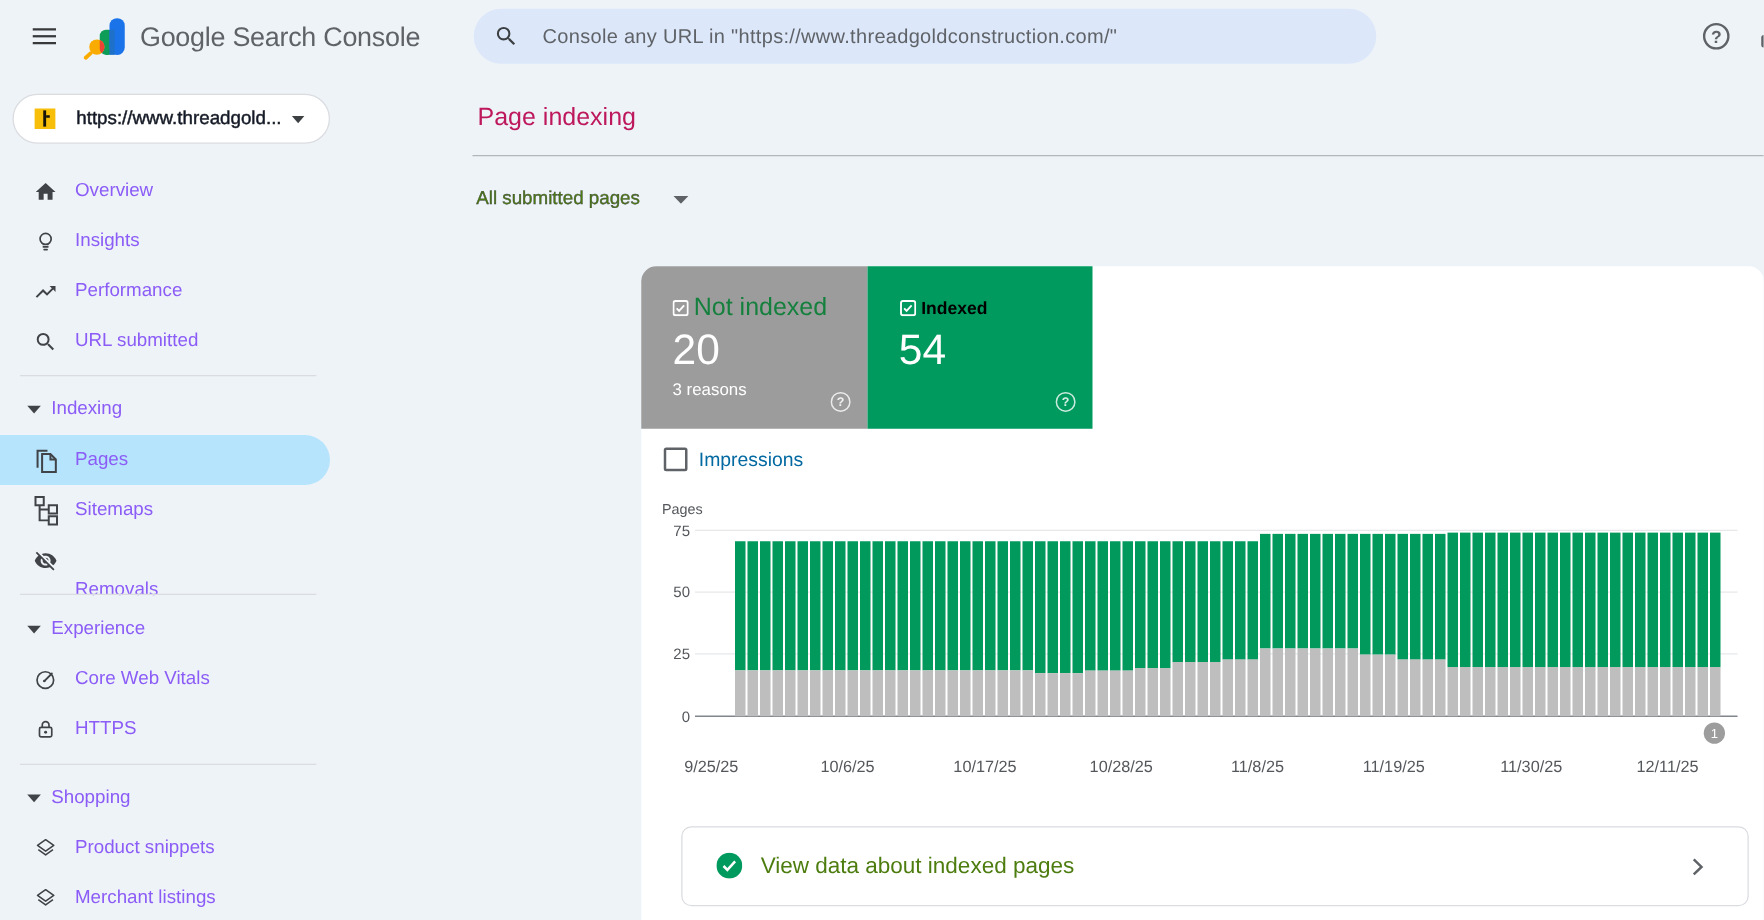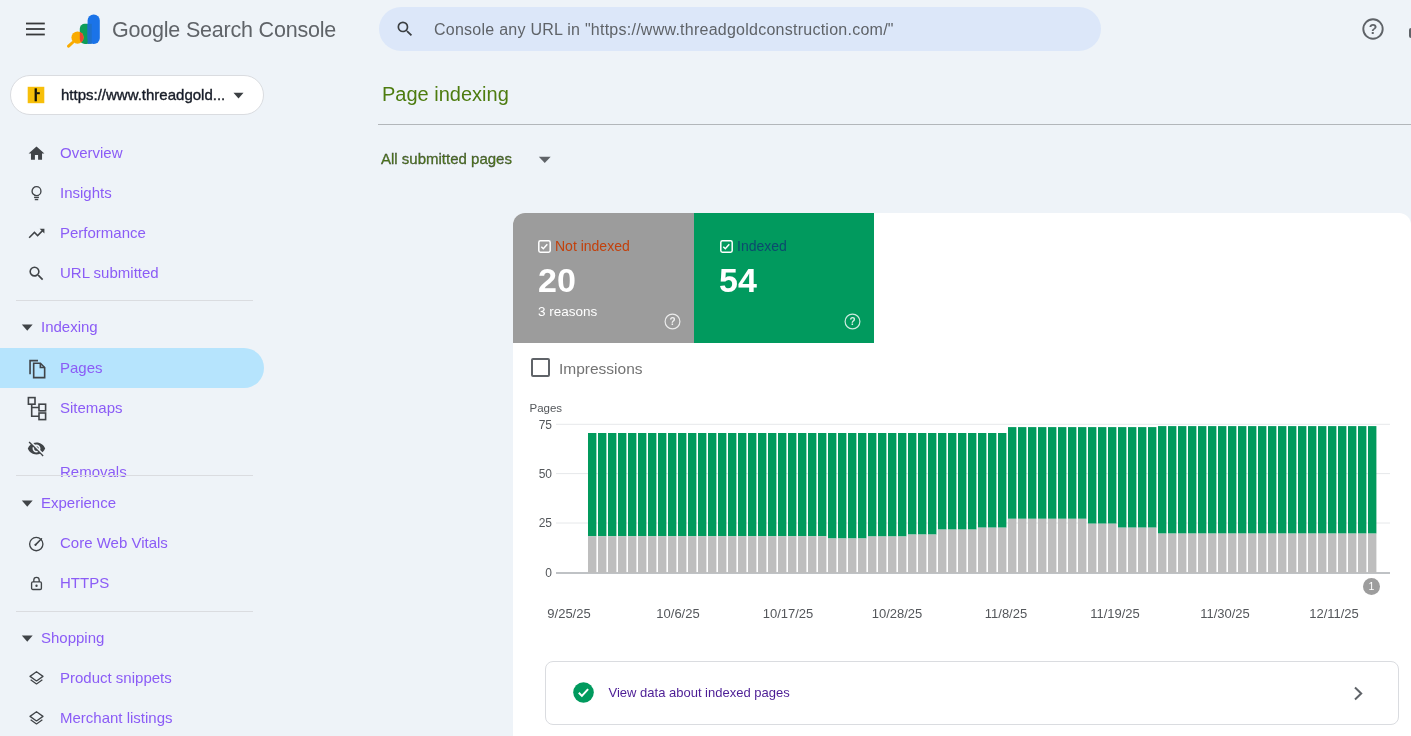--- a/index.html
+++ b/index.html
@@ -1,18 +1,18 @@
 <!DOCTYPE html>
 <html><head><meta charset="utf-8"><title>Page indexing</title><style>
 *{margin:0;padding:0;box-sizing:border-box}
 html,body{width:1411px;height:736px;overflow:hidden}
 body{position:relative;font-family:"Liberation Sans",sans-serif;background:#eef3f8;color:#3c4043}
 .abs{position:absolute}
 .navlb{font-size:15px;color:#8b5cf6;line-height:20px}
-.num{font-size:34px;color:#fff;line-height:34px;font-weight:700}
+.num{font-size:34px;color:#fff;line-height:34px;font-weight:400}
 </style></head><body>
 
 <svg class="abs" style="left:26.3px;top:22px" width="19" height="14" viewBox="0 0 19 14">
 <rect y="0.6" width="18.8" height="1.8" fill="#37393b"></rect>
     <rect y="6.1" width="18.8" height="1.8" fill="#37393b"></rect>
     <rect y="11.6" width="18.8" height="1.8" fill="#37393b"></rect>
   </svg>
 <svg class="abs" style="left:66px;top:12px" width="36" height="36" viewBox="0 0 36 36">
     <defs>
       <clipPath id="gb">
@@ -119,55 +119,55 @@
     <path d="M3.8 9.3L12 3.5l8.2 5.8L12 15.1z" fill="none" stroke="#404448" stroke-width="1.6" stroke-linejoin="round"></path>
     <path d="M4.6 13.6L12 18.9l7.4-5.3" fill="none" stroke="#404448" stroke-width="1.6" stroke-linejoin="round"></path>
   </svg>
 <div class="abs navlb" style="left:60px;top:668px">Product snippets</div>
 <svg class="abs" style="left:27px;top:709px" width="19" height="19" viewBox="0 0 24 24">
     <path d="M3.8 9.3L12 3.5l8.2 5.8L12 15.1z" fill="none" stroke="#404448" stroke-width="1.6" stroke-linejoin="round"></path>
     <path d="M4.6 13.6L12 18.9l7.4-5.3" fill="none" stroke="#404448" stroke-width="1.6" stroke-linejoin="round"></path>
   </svg>
 <div class="abs navlb" style="left:60px;top:708px">Merchant listings</div>
 
-<div class="abs" style="left:382px;top:83px;font-size:20px;color:#4d7c0f;line-height:22px">Page indexing</div>
+<div class="abs" style="left:382px;top:83px;font-size:20px;color:#be185d;line-height:22px">Page indexing</div>
 <div class="abs" style="left:378px;top:124px;width:1033px;height:1px;background:#b2b6ba"></div>
 <div class="abs" style="left:381px;top:150px;font-size:15px;color:#4d7c0f;line-height:18px;-webkit-text-stroke:0.3px #3c4043">All submitted pages</div>
 <svg class="abs" style="left:537.5px;top:155.5px" width="13.5" height="7.5" viewBox="0 0 13.5 7.5">
     <path d="M0.8 0.8h11.9L6.75 7z" fill="#5f6368"></path>
   </svg>
 
 <div class="abs" style="left:513px;top:213px;width:898px;height:560px;background:#fff;border-radius:12px 12px 0 0"></div>
 
 <div class="abs" style="left:513px;top:213px;width:181px;height:130px;background:#9c9c9c;border-radius:12px 0 0 0"></div>
 <div class="abs" style="left:694px;top:213px;width:180px;height:130px;background:#019a5e"></div>
 <svg class="abs" style="left:538px;top:239.5px" width="13" height="13" viewBox="0 0 13 13">
     <rect x="0.8" y="0.8" width="11.4" height="11.4" rx="1.6" fill="none" stroke="#fff" stroke-width="1.5"></rect>
     <path d="M3.3 6.7l2 2 4-4.4" fill="none" stroke="#fff" stroke-width="1.5"></path>
   </svg>
-<div class="abs" style="left:555px;top:238.5px;font-size:14px;font-weight:500;color:#c2410c;line-height:15px">Not indexed</div>
+<div class="abs" style="left:555px;top:238.5px;font-size:20px;font-weight:500;color:#15803d;line-height:15px">Not indexed</div>
 <div class="abs num" style="left:538px;top:263px">20</div>
 <div class="abs" style="left:538px;top:304.5px;font-size:13.5px;color:#fff;line-height:13.5px">3 reasons</div>
 <svg class="abs" style="left:664px;top:313px" width="17" height="17" viewBox="0 0 17 17">
     <circle cx="8.5" cy="8.5" r="7.4" fill="none" stroke="rgba(255,255,255,.8)" stroke-width="1.2"></circle>
     <text x="8.5" y="12.2" text-anchor="middle" font-size="10" font-weight="bold" fill="rgba(255,255,255,.85)" font-family="Liberation Sans,sans-serif">?</text>
   </svg>
 <svg class="abs" style="left:720px;top:239.5px" width="13" height="13" viewBox="0 0 13 13">
     <rect x="0.8" y="0.8" width="11.4" height="11.4" rx="1.6" fill="none" stroke="#fff" stroke-width="1.5"></rect>
     <path d="M3.3 6.7l2 2 4-4.4" fill="none" stroke="#fff" stroke-width="1.5"></path>
   </svg>
-<div class="abs" style="left:737px;top:238.5px;font-size:14px;font-weight:400;color:#0c4a6e;line-height:15px">Indexed</div>
+<div class="abs" style="left:737px;top:238.5px;font-size:14px;font-weight:700;color:#000000;line-height:15px">Indexed</div>
 <div class="abs num" style="left:719px;top:263px">54</div>
 <svg class="abs" style="left:844px;top:313px" width="17" height="17" viewBox="0 0 17 17">
     <circle cx="8.5" cy="8.5" r="7.4" fill="none" stroke="rgba(255,255,255,.8)" stroke-width="1.2"></circle>
     <text x="8.5" y="12.2" text-anchor="middle" font-size="10" font-weight="bold" fill="rgba(255,255,255,.85)" font-family="Liberation Sans,sans-serif">?</text>
   </svg>
 
 <div class="abs" style="left:531px;top:357.5px;width:19px;height:19px;border:2px solid #5f6368;border-radius:2px;background:#fff"></div>
-<div class="abs" style="left:559px;top:359.5px;font-size:15.5px;color:#737373;line-height:17px">Impressions</div>
+<div class="abs" style="left:559px;top:359.5px;font-size:15.5px;color:#0369a1;line-height:17px">Impressions</div>
 
 <svg class="abs" style="left:513px;top:395px" width="898" height="235" viewBox="0 0 898 235" font-family="Liberation Sans,sans-serif">
 <text x="16.5" y="16.5" font-size="11.5" fill="#54575b">Pages</text>
 <line x1="43" y1="29.3" x2="877" y2="29.3" stroke="#e6e8ea" stroke-width="1"></line>
     <line x1="43" y1="78.6" x2="877" y2="78.6" stroke="#e6e8ea" stroke-width="1"></line>
     <line x1="43" y1="128.0" x2="877" y2="128.0" stroke="#e6e8ea" stroke-width="1"></line>
     <line x1="43" y1="178" x2="877" y2="178" stroke="#80868b" stroke-width="1.2"></line>
     <text x="39" y="33.6" text-anchor="end" font-size="12" fill="#54575b">75</text>
     <text x="39" y="82.9" text-anchor="end" font-size="12" fill="#54575b">50</text>
     <text x="39" y="132.3" text-anchor="end" font-size="12" fill="#54575b">25</text>
@@ -340,16 +340,16 @@
     <text x="821" y="222.5" text-anchor="middle" font-size="13" fill="#54575b">12/11/25</text>
 <circle cx="858.5" cy="191.5" r="8.5" fill="#9d9d9d"></circle>
 <text x="858.5" y="195.3" text-anchor="middle" font-size="10.5" fill="#fff">1</text>
 </svg>
 
 <div class="abs" style="left:545px;top:661px;width:854px;height:64px;border:1px solid #dadce0;border-radius:8px;background:#fff"></div>
 <svg class="abs" style="left:573px;top:681.5px" width="21" height="21" viewBox="0 0 21 21">
 <circle cx="10.5" cy="10.5" r="10.3" fill="#019a5e"></circle>
 <path d="M5.8 10.8l3.1 3.1 6.2-6.8" fill="none" stroke="#fff" stroke-width="2"></path>
   </svg>
-<div class="abs" style="left:608.5px;top:684px;font-size:13px;color:#4c1d95;line-height:17px">View data about indexed pages</div>
+<div class="abs" style="left:608.5px;top:684px;font-size:18px;color:#4d7c0f;line-height:17px">View data about indexed pages</div>
 <svg class="abs" style="left:1352.5px;top:685.5px" width="14" height="15" viewBox="0 0 14 15">
     <path d="M2 1.5l6.2 6-6.2 6" fill="none" stroke="#5f6368" stroke-width="2"></path>
   </svg>
 
 </body></html>

